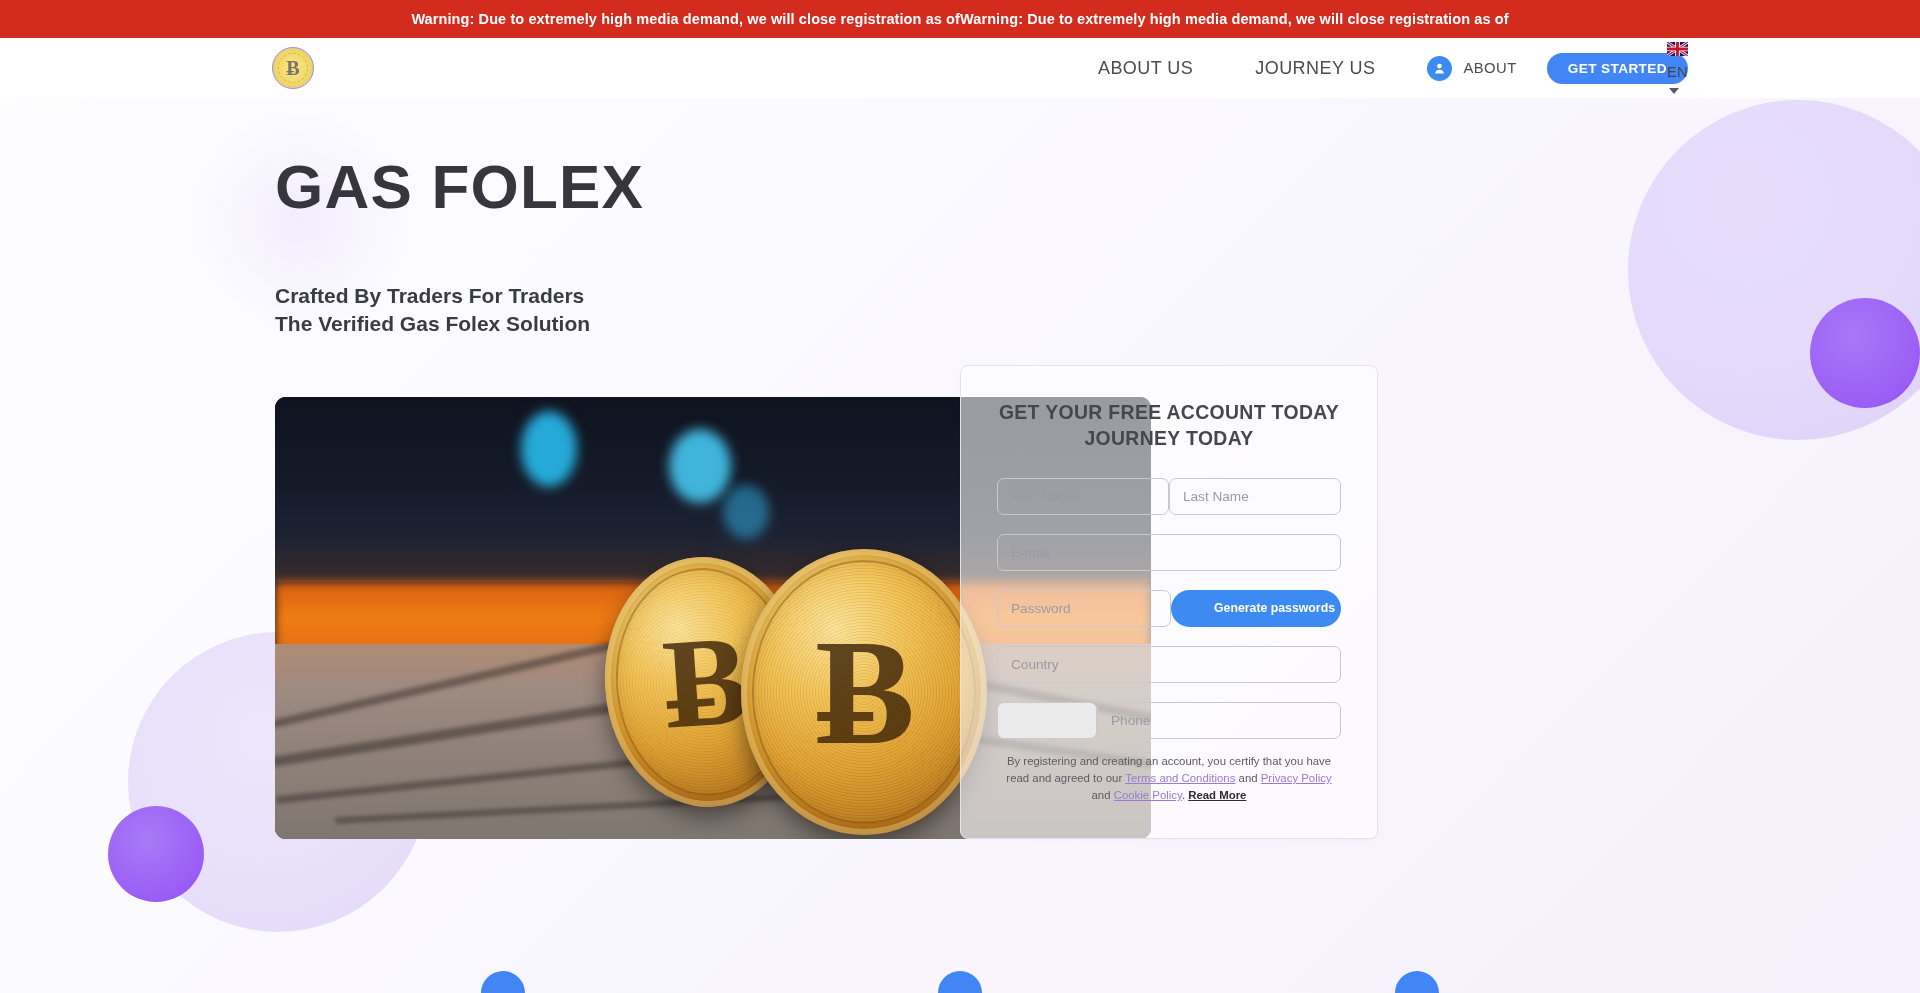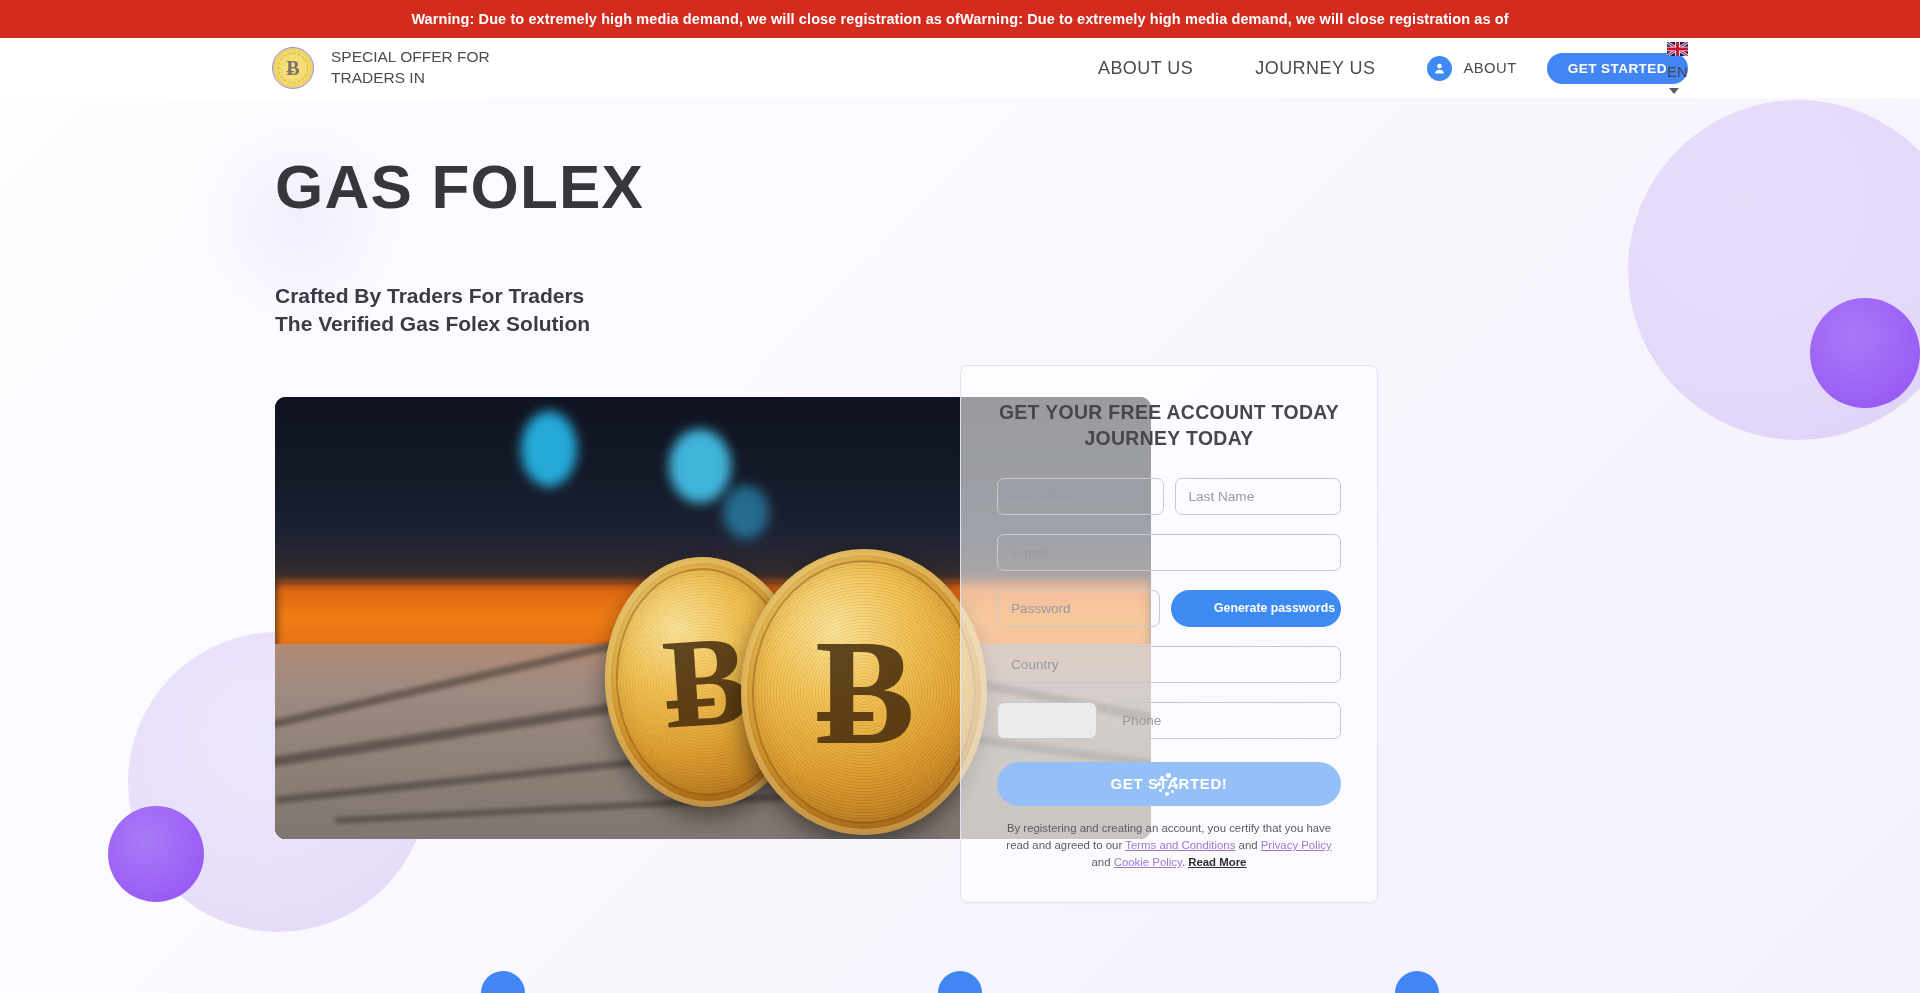--- a/index.html
+++ b/index.html
@@ -222,21 +222,21 @@
     margin-top: 209px;
     box-shadow: 0 1px 3px rgba(60,50,90,.04);
   }
   #signup-title {
     margin: 0 0 26px 0;
     text-align: center;
     font-size: 19.4px; font-weight: bold;
     letter-spacing: .35px;
     color: #46464d; line-height: 1.33;
   }
-  .field-row { display: flex; gap: 11px; margin-bottom: 12px; margin-top: 19px; }
+  .field-row { display: flex; margin-bottom: 12px; margin-top: 19px; }
   .txt-field {
     height: 37px;
     border: 1px solid #c9c9cf;
     border-radius: 7px;
     background: transparent;
     padding: 0 13px;
     font-size: 13.6px;
     color: #44444a;
     font-family: "Liberation Sans", sans-serif;
     width: 100%;
@@ -314,21 +314,20 @@
 
   <div id="warning-banner">
     <span>Warning: Due to extremely high media demand, we will close registration as ofWarning: Due to extremely high media demand, we will close registration as of</span>
   </div>
 
   <header id="site-header">
     <div id="brand">
       <div class="coin-logo">
         <span>Ƀ</span>
       </div>
-      <div id="brand-text">SPECIAL OFFER FOR TRADERS IN</div>
     </div>
 
     <nav id="main-nav">
       <a class="nav-link" id="nav-about">ABOUT US</a>
       <a class="nav-link" id="nav-contact">JOURNEY US</a>
 
       <div id="login-group">
         <span class="avatar-circle">
           <svg width="13" height="13" viewBox="0 0 16 16" aria-hidden="true">
             <circle cx="8" cy="5" r="2.9" fill="#ffffff"></circle>
@@ -404,33 +403,20 @@
 
       <div class="field-row">
         <input class="txt-field" type="text" placeholder="Country" style="">
       </div>
 
       <div class="field-row">
         <div id="country-code-select"></div>
         <input class="txt-field" type="text" placeholder="Phone" style="">
       </div>
 
-      <button id="get-started-submit">
-        <span>GET STARTED!</span>
-        <span id="cursor-spinner">
-          <i style="left:9px;top:0;width:5px;height:5px;"></i>
-          <i style="left:16px;top:4px;width:4px;height:4px;"></i>
-          <i style="left:18px;top:11px;width:3px;height:3px;"></i>
-          <i style="left:14px;top:17px;width:3px;height:3px;"></i>
-          <i style="left:8px;top:19px;width:4px;height:4px;"></i>
-          <i style="left:2px;top:16px;width:3px;height:3px;"></i>
-          <i style="left:0px;top:9px;width:4px;height:4px;"></i>
-          <i style="left:3px;top:3px;width:4px;height:4px;"></i>
-        </span>
-      </button>
 
       <p id="legal-text">
         <span>By registering and creating an account, you certify that you have read and agreed to our </span><a>Terms and Conditions</a><span> and </span><a>Privacy Policy</a><span> and </span><a>Cookie Policy</a><span>.  </span><a class="read-more">Read More</a>
       </p>
     </div>
   </section>
 
   <div id="features-strip">
     <div class="feature-col">
       <div class="feature-circle"></div>

